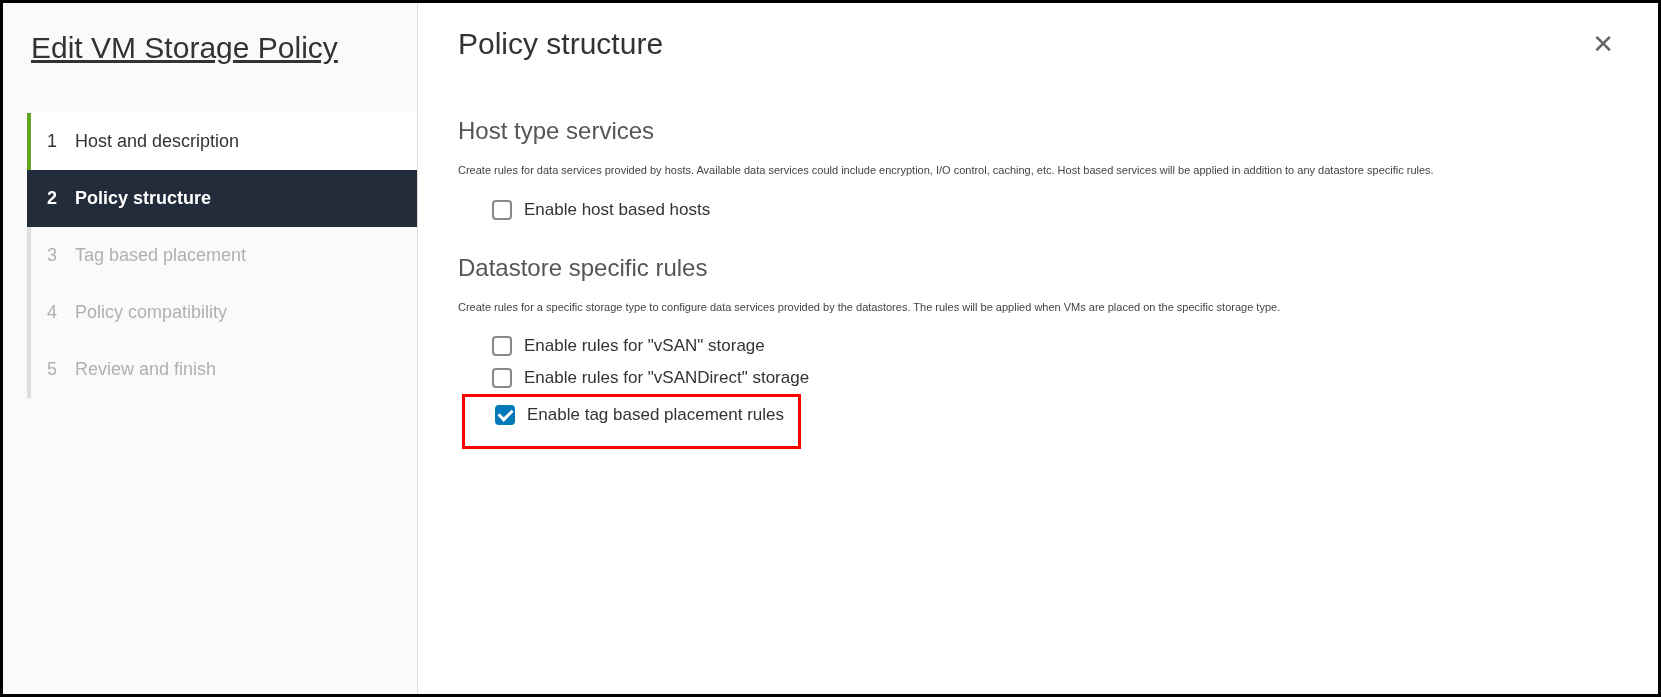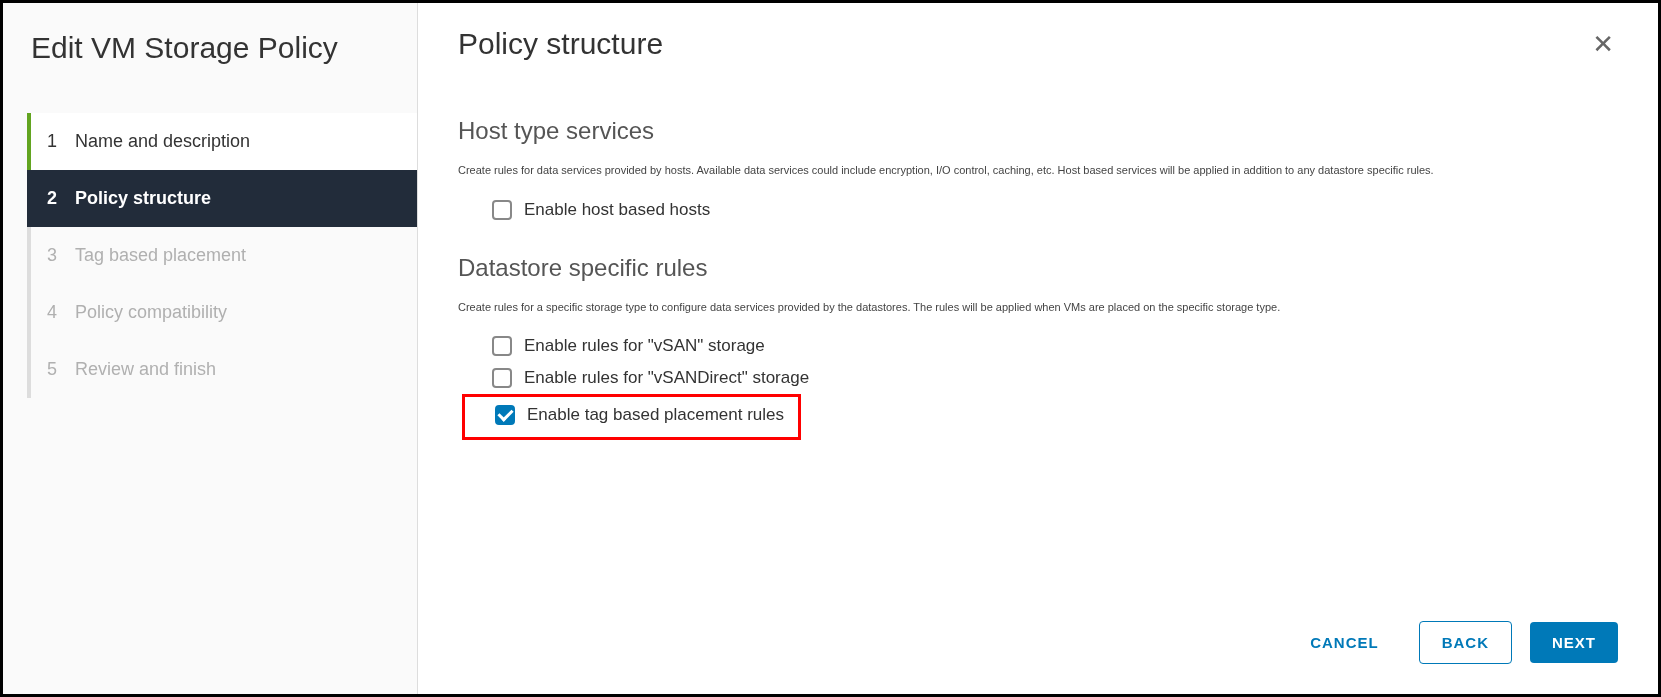--- a/index.html
+++ b/index.html
@@ -26,20 +26,21 @@
       background: #fafafa;
       border-right: 1px solid #ddd;
       display: flex;
       flex-direction: column;
     }
     .sidebar-title {
       font-size: 30px;
       font-weight: 400;
       color: #333;
       padding: 28px 28px 48px 28px;
+      text-decoration: underline;
     }
     .wizard-steps {
       display: flex;
       flex-direction: column;
     }
     .wizard-step {
       display: flex;
       align-items: center;
       padding: 18px 16px;
       font-size: 18px;
@@ -137,21 +138,21 @@
       content: "";
       width: 6px;
       height: 11px;
       border: solid #fff;
       border-width: 0 3px 3px 0;
       transform: rotate(45deg) translate(-1px,-1px);
     }
     .highlight-box {
       border: 3px solid #f00;
       display: inline-flex;
-      padding: 2px 10px 6px 30px;
+      padding: 2px 10px 15px 30px;
       margin-left: 4px;
     }
     .highlight-box .checkbox-row {
       padding-left: 0;
     }
     .footer {
       margin-top: auto;
       display: flex;
       justify-content: flex-end;
       align-items: center;
@@ -184,21 +185,21 @@
 </head>
 <body>
 
 <div class="dialog">
 
   <div class="sidebar">
     <div class="sidebar-title">Edit VM Storage Policy</div>
     <div class="wizard-steps">
       <div class="wizard-step completed">
         <span class="step-num">1</span>
-        <span>Name and description</span>
+        <span>Host and description</span>
       </div>
       <div class="wizard-step active">
         <span class="step-num">2</span>
         <span>Policy structure</span>
       </div>
       <div class="wizard-step disabled">
         <span class="step-num">3</span>
         <span>Tag based placement</span>
       </div>
       <div class="wizard-step disabled">
@@ -242,20 +243,15 @@
       </div>
 
       <div class="highlight-box">
         <div class="checkbox-row">
           <span class="checkbox-box checked"></span>
           <span>Enable tag based placement rules</span>
         </div>
       </div>
     </div>
 
-    <div class="footer">
-      <button class="btn btn-cancel">CANCEL</button>
-      <button class="btn btn-back">BACK</button>
-      <button class="btn btn-next">NEXT</button>
-    </div>
   </div>
 
 </div>
 
 </body></html>

